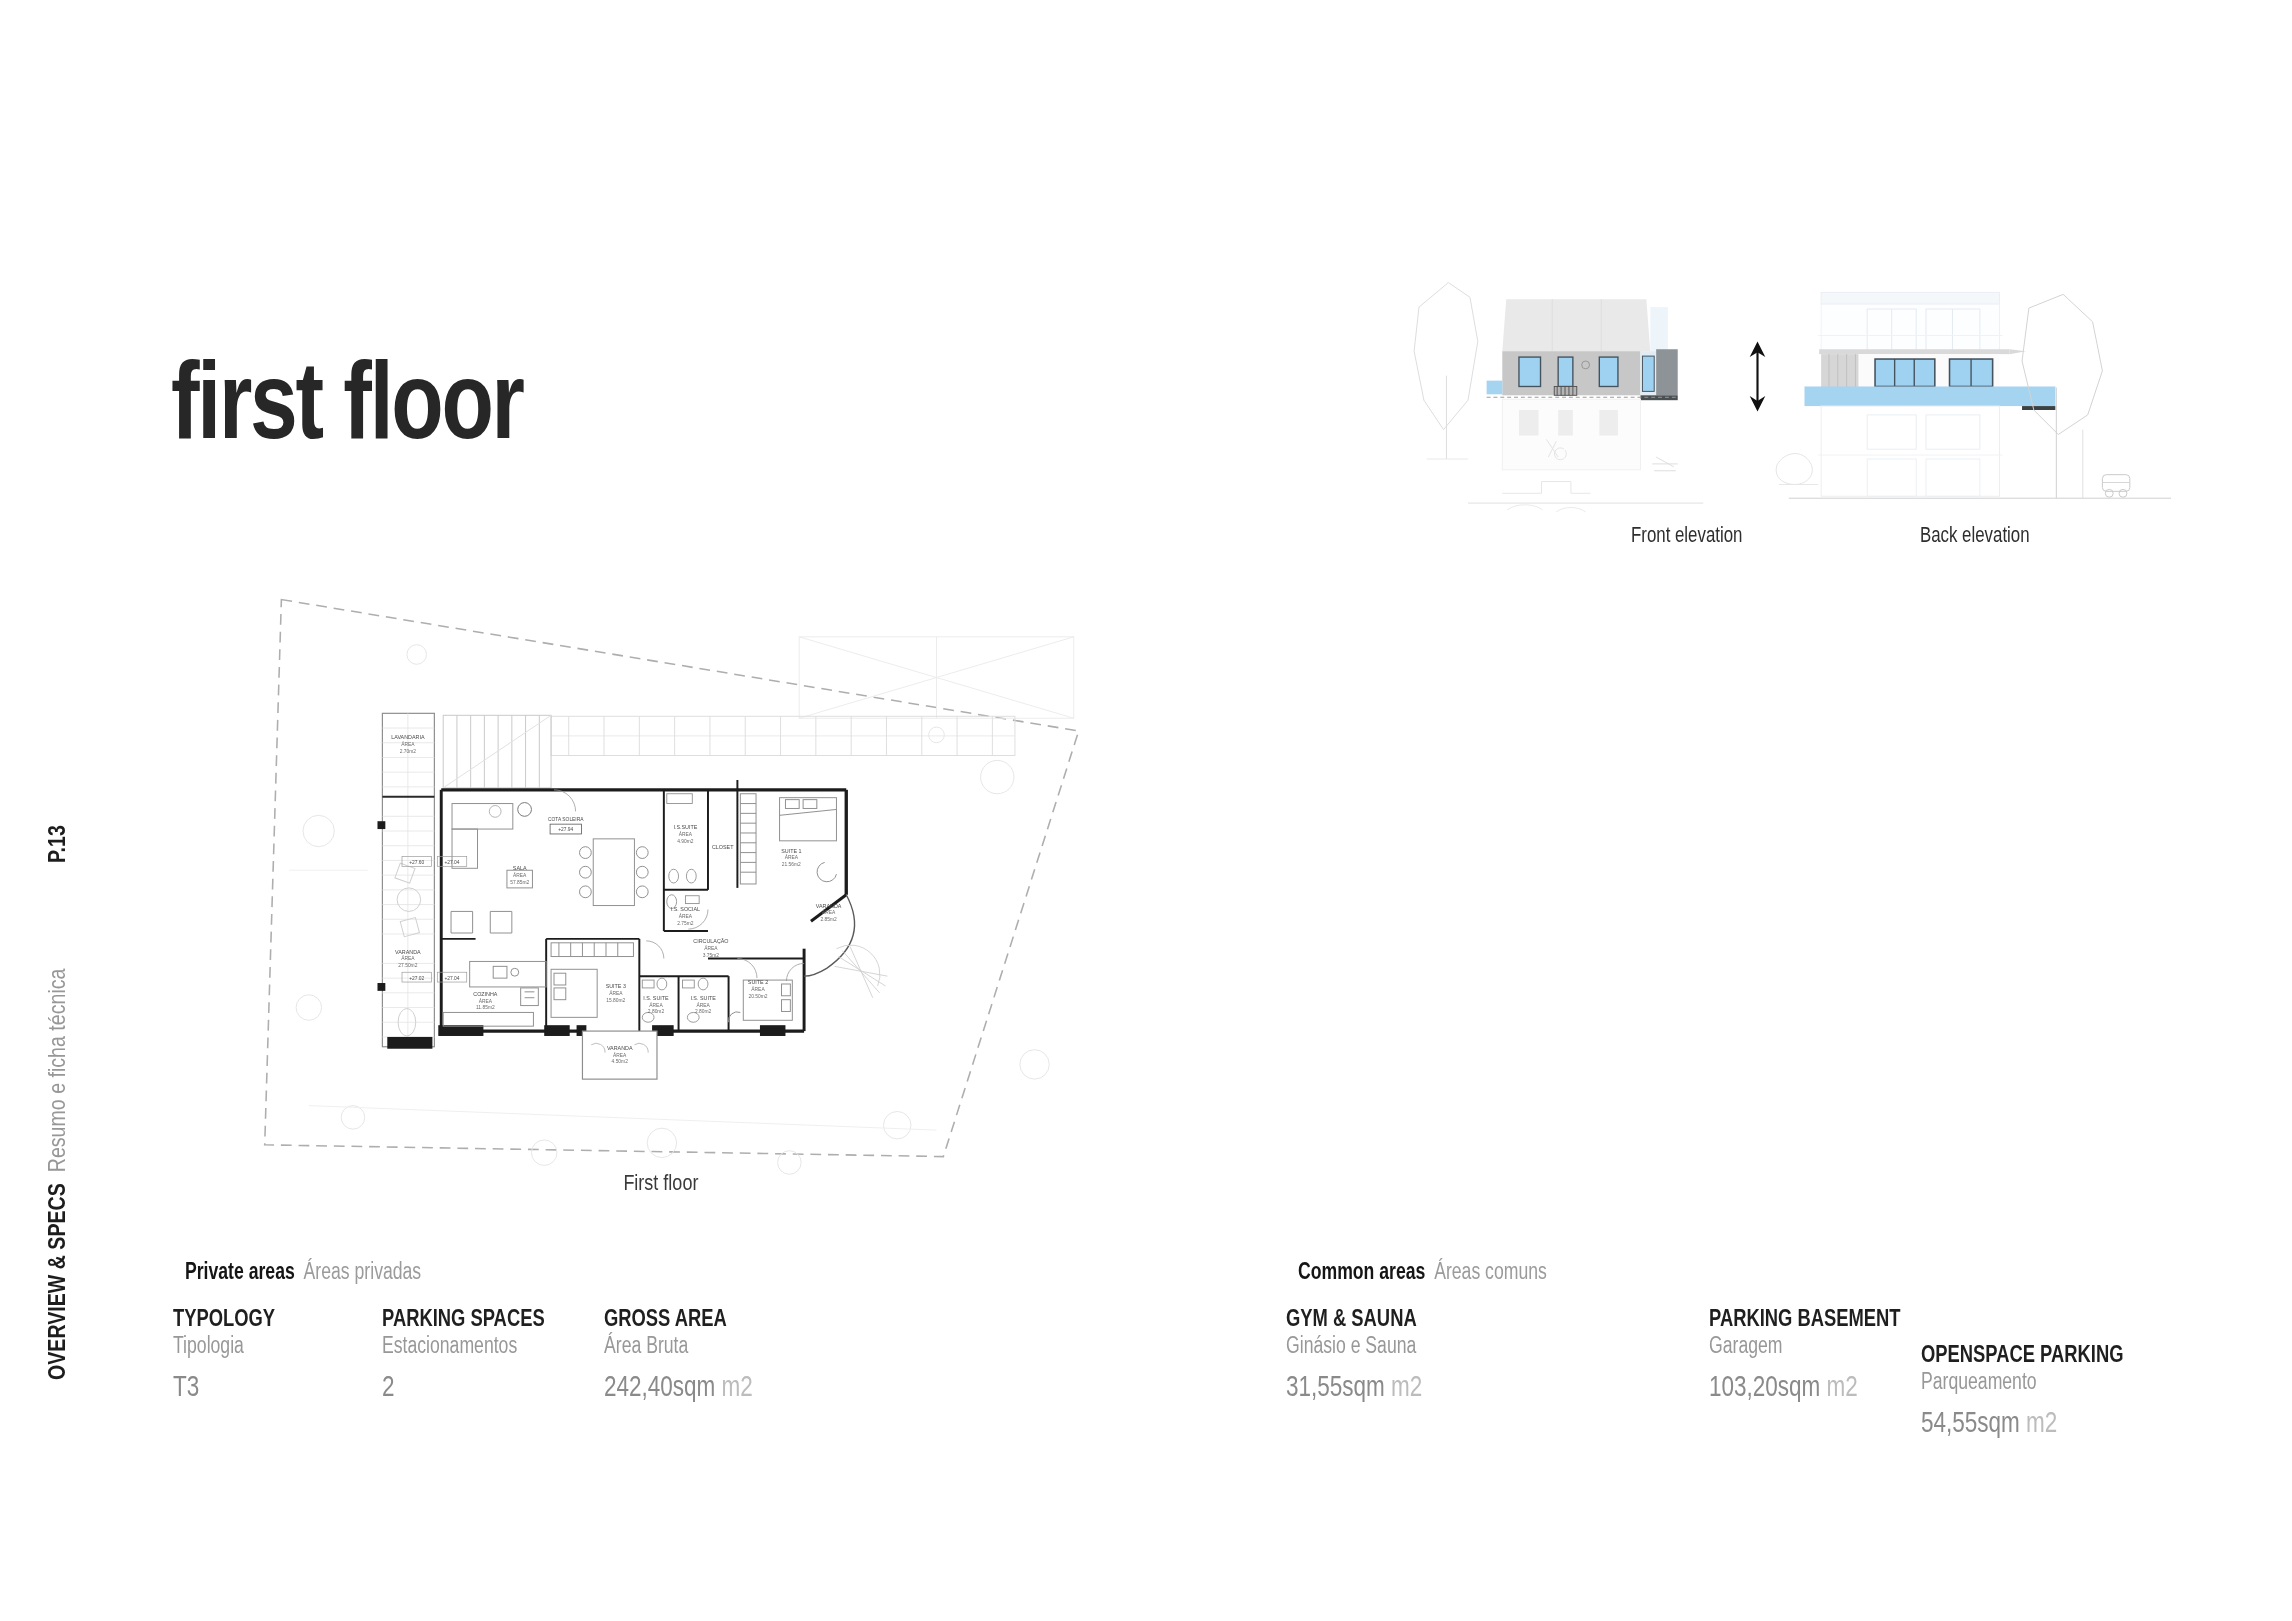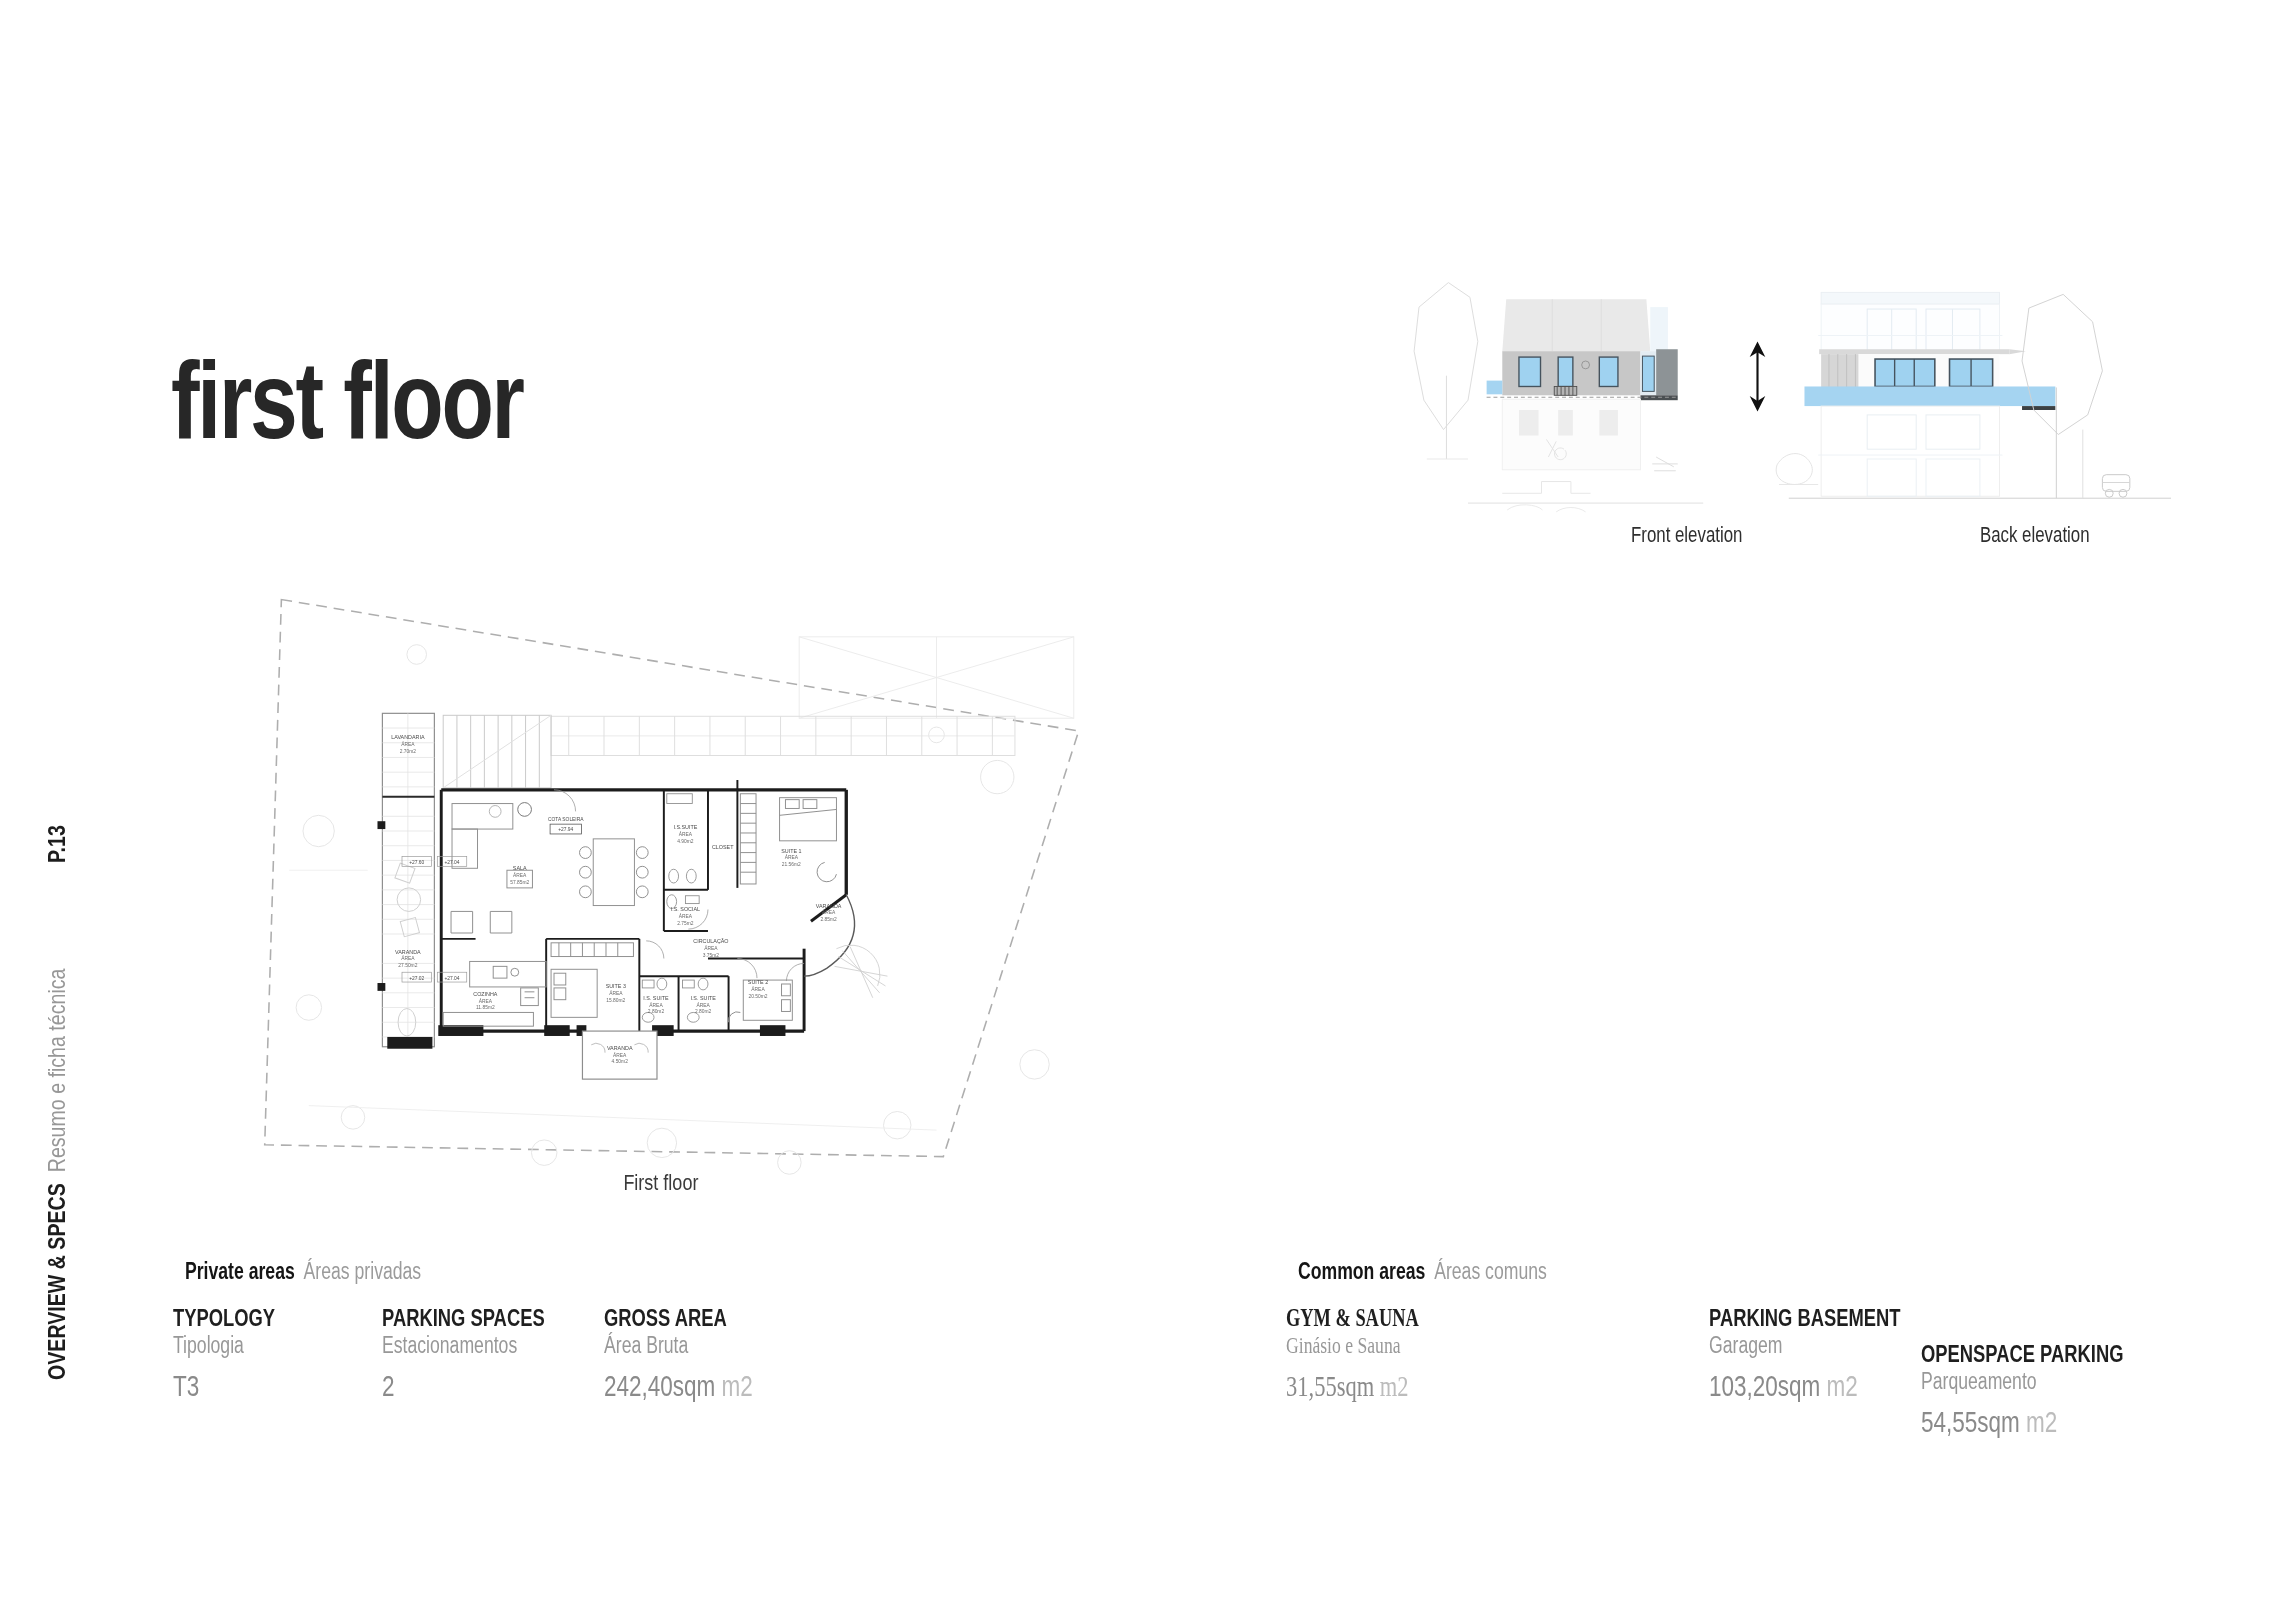--- a/index.html
+++ b/index.html
@@ -474,21 +474,21 @@
       <line x1="340" y1="224" x2="368" y2="224" stroke="#d6d6d6"></line>
       <circle cx="347" cy="235" r="4" stroke="#c9c9c9"></circle>
       <circle cx="361" cy="235" r="4" stroke="#c9c9c9"></circle>
       <line x1="320" y1="170" x2="320" y2="240" stroke="#e0e0e0"></line>
     </g>
   </svg>
 
   <div class="abs" style="left:1631px;top:522px;">
     <span class="cond elev-label">Front elevation</span>
   </div>
-  <div class="abs" style="left:1980px;top:522px;">
+  <div class="abs" style="left:1920px;top:522px;">
     <span class="cond elev-label">Back elevation</span>
   </div>
 
   <div class="abs sec-title" style="left:173px;top:1258px;">
     <span class="cond75"><b>Private areas</b><span>Áreas privadas</span></span>
   </div>
 
   <div class="abs" style="left:173px;top:1304px;">
     <span class="cond75">
       <div class="spec-label">TYPOLOGY</div>
@@ -508,21 +508,21 @@
       <div class="spec-label">GROSS AREA</div>
       <div class="spec-sub">Área Bruta</div>
       <div class="spec-value" style="margin-top:9.8px;"><span>242,40sqm</span> <span class="spec-unit">m2</span></div>
     </span>
   </div>
 
   <div class="abs sec-title" style="left:1286px;top:1258px;">
     <span class="cond75"><b>Common areas</b><span>Áreas comuns</span></span>
   </div>
 
-  <div class="abs" style="left:1286px;top:1304px;font-family:Liberation Serif, serif;">
+  <div class="abs" style="left:1286px;top:1304px;">
     <span class="cond75">
       <div class="spec-label">GYM &amp; SAUNA</div>
       <div class="spec-sub">Ginásio e Sauna</div>
       <div class="spec-value" style="margin-top:9.8px;"><span>31,55sqm</span> <span class="spec-unit">m2</span></div>
     </span>
   </div>
   <div class="abs" style="left:1709px;top:1304px;">
     <span class="cond75">
       <div class="spec-label">PARKING BASEMENT</div>
       <div class="spec-sub">Garagem</div>

